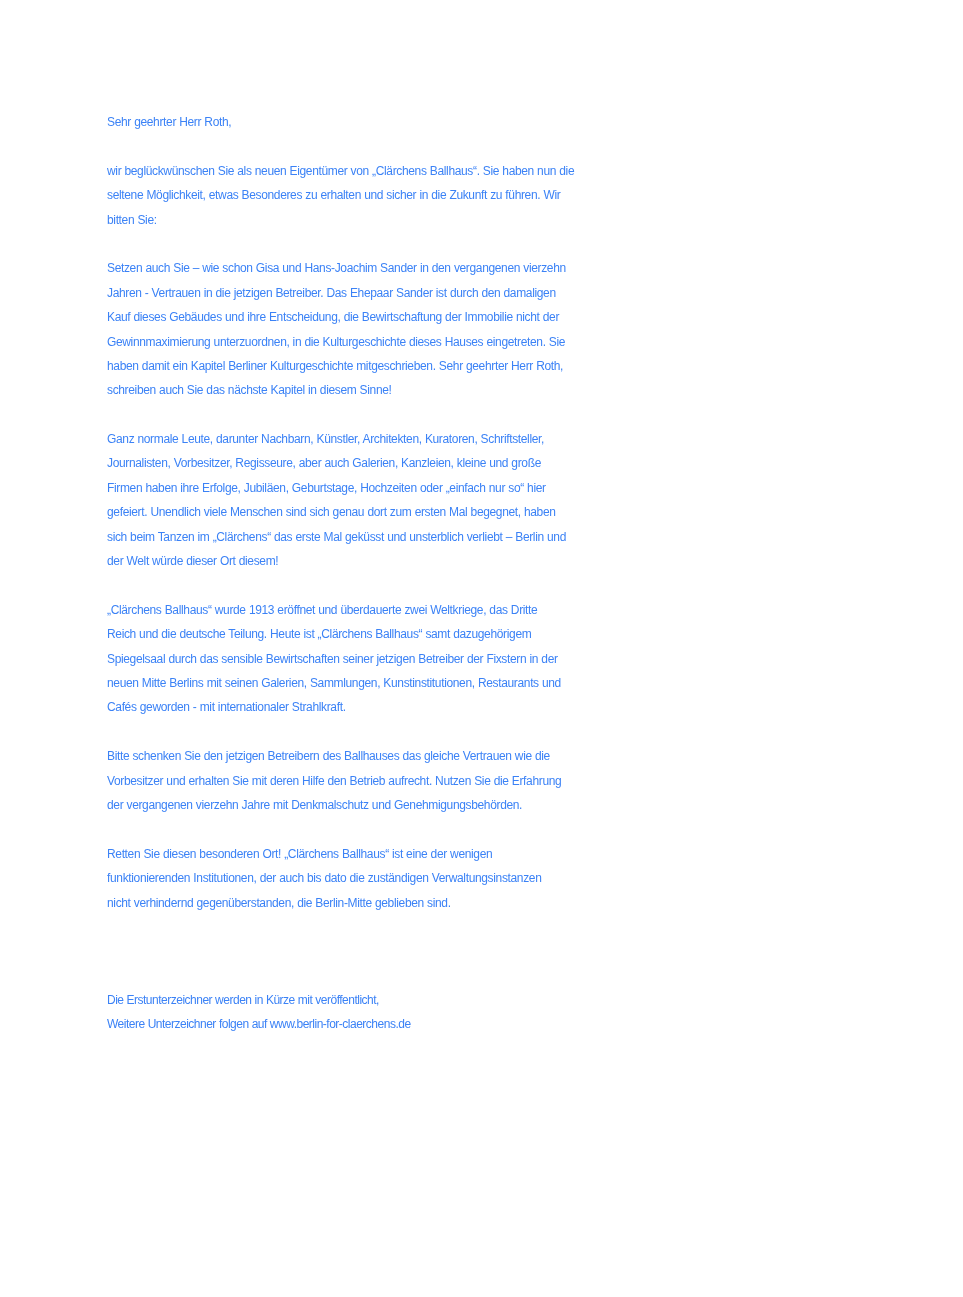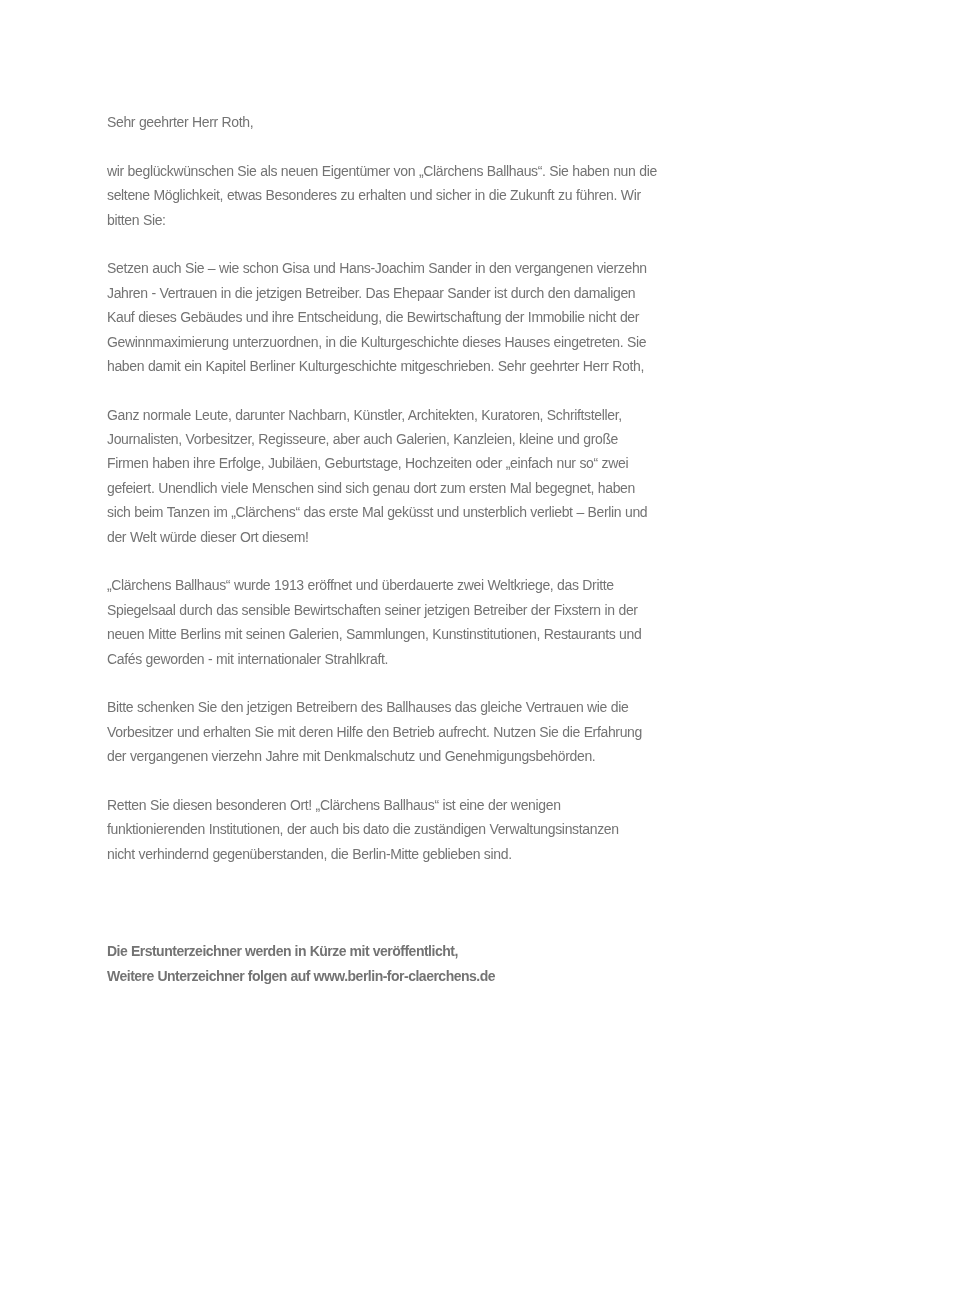--- a/index.html
+++ b/index.html
@@ -1,25 +1,25 @@
 <!DOCTYPE html>
 <html><head>
   <meta charset="utf-8">
   <style>
     html, body { margin: 0; padding: 0; background: #ffffff; }
     body { width: 963px; height: 1297px; position: relative; overflow: hidden; }
     .page {
       position: absolute; left: 107px; top: 110px; width: 760px;
       font-family: "Liberation Sans", sans-serif;
-      font-size: 14px; line-height: 24.4px; color: #737373;
+      font-size: 12px; line-height: 24.4px; color: #3b82f6;
       letter-spacing: -0.35px; word-spacing: 0.2px;
     }
     .line { display: block; white-space: nowrap; height: 24.4px; }
     .para { margin: 0 0 24.4px 0; }
-    .sig { font-weight: bold; letter-spacing: -0.5px; }
+    .sig { font-weight: normal; letter-spacing: -0.5px; }
     .gap-sig { height: 48.8px; }
   </style>
 </head>
 <body>
 
 <div class="page">
   <div class="para">
     <span class="line">Sehr geehrter Herr Roth,</span>
   </div>
 
@@ -28,34 +28,36 @@
     <span class="line">seltene Möglichkeit, etwas Besonderes zu erhalten und sicher in die Zukunft zu führen. Wir</span>
     <span class="line">bitten Sie:</span>
   </div>
 
   <div class="para">
     <span class="line">Setzen auch Sie – wie schon Gisa und Hans-Joachim Sander in den vergangenen vierzehn</span>
     <span class="line">Jahren - Vertrauen in die jetzigen Betreiber. Das Ehepaar Sander ist durch den damaligen</span>
     <span class="line">Kauf dieses Gebäudes und ihre Entscheidung, die Bewirtschaftung der Immobilie nicht der</span>
     <span class="line">Gewinnmaximierung unterzuordnen, in die Kulturgeschichte dieses Hauses eingetreten. Sie</span>
     <span class="line">haben damit ein Kapitel Berliner Kulturgeschichte mitgeschrieben. Sehr geehrter Herr Roth,</span>
+    <span class="line">schreiben auch Sie das nächste Kapitel in diesem Sinne!</span>
   </div>
 
   <div class="para">
     <span class="line">Ganz normale Leute, darunter Nachbarn, Künstler, Architekten, Kuratoren, Schriftsteller,</span>
     <span class="line">Journalisten, Vorbesitzer, Regisseure, aber auch Galerien, Kanzleien, kleine und große</span>
-    <span class="line">Firmen haben ihre Erfolge, Jubiläen, Geburtstage, Hochzeiten oder „einfach nur so“ zwei</span>
+    <span class="line">Firmen haben ihre Erfolge, Jubiläen, Geburtstage, Hochzeiten oder „einfach nur so“ hier</span>
     <span class="line">gefeiert. Unendlich viele Menschen sind sich genau dort zum ersten Mal begegnet, haben</span>
     <span class="line">sich beim Tanzen im „Clärchens“ das erste Mal geküsst und unsterblich verliebt – Berlin und</span>
     <span class="line">der Welt würde dieser Ort diesem!</span>
   </div>
 
 
   <div class="para">
     <span class="line">„Clärchens Ballhaus“ wurde 1913 eröffnet und überdauerte zwei Weltkriege, das Dritte</span>
+    <span class="line">Reich und die deutsche Teilung. Heute ist „Clärchens Ballhaus“ samt dazugehörigem</span>
     <span class="line">Spiegelsaal durch das sensible Bewirtschaften seiner jetzigen Betreiber der Fixstern in der</span>
     <span class="line">neuen Mitte Berlins mit seinen Galerien, Sammlungen, Kunstinstitutionen, Restaurants und</span>
     <span class="line">Cafés geworden - mit internationaler Strahlkraft.</span>
   </div>
 
   <div class="para">
     <span class="line">Bitte schenken Sie den jetzigen Betreibern des Ballhauses das gleiche Vertrauen wie die</span>
     <span class="line">Vorbesitzer und erhalten Sie mit deren Hilfe den Betrieb aufrecht. Nutzen Sie die Erfahrung</span>
     <span class="line">der vergangenen vierzehn Jahre mit Denkmalschutz und Genehmigungsbehörden.</span>
   </div>

